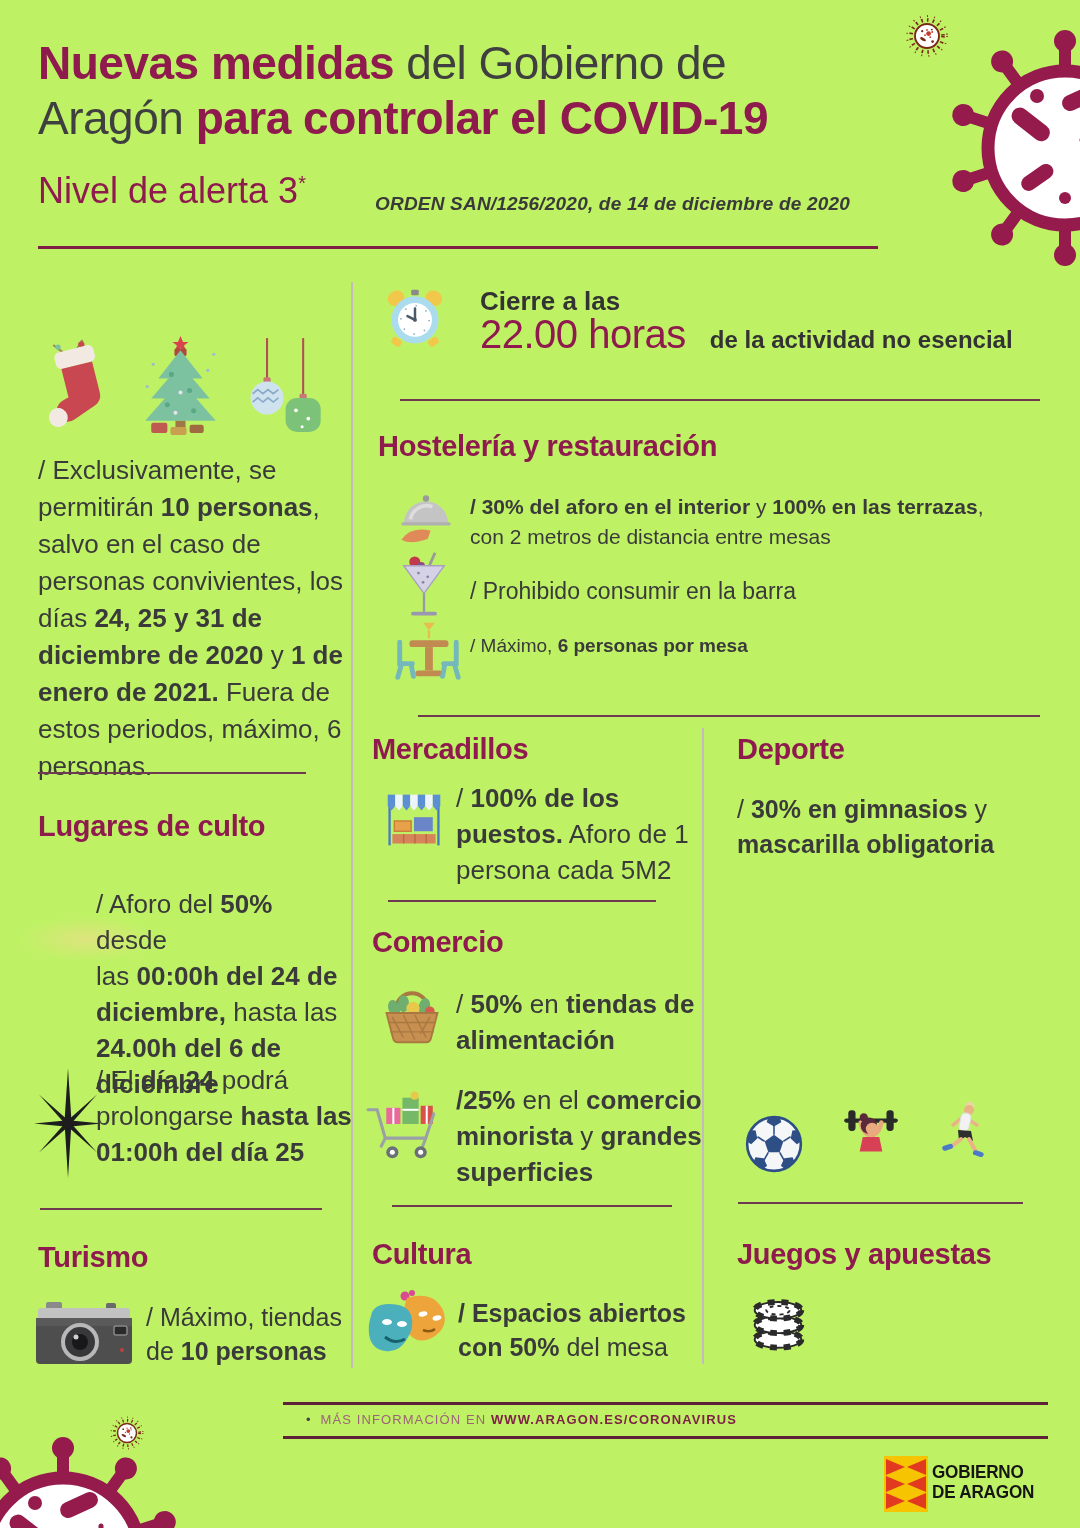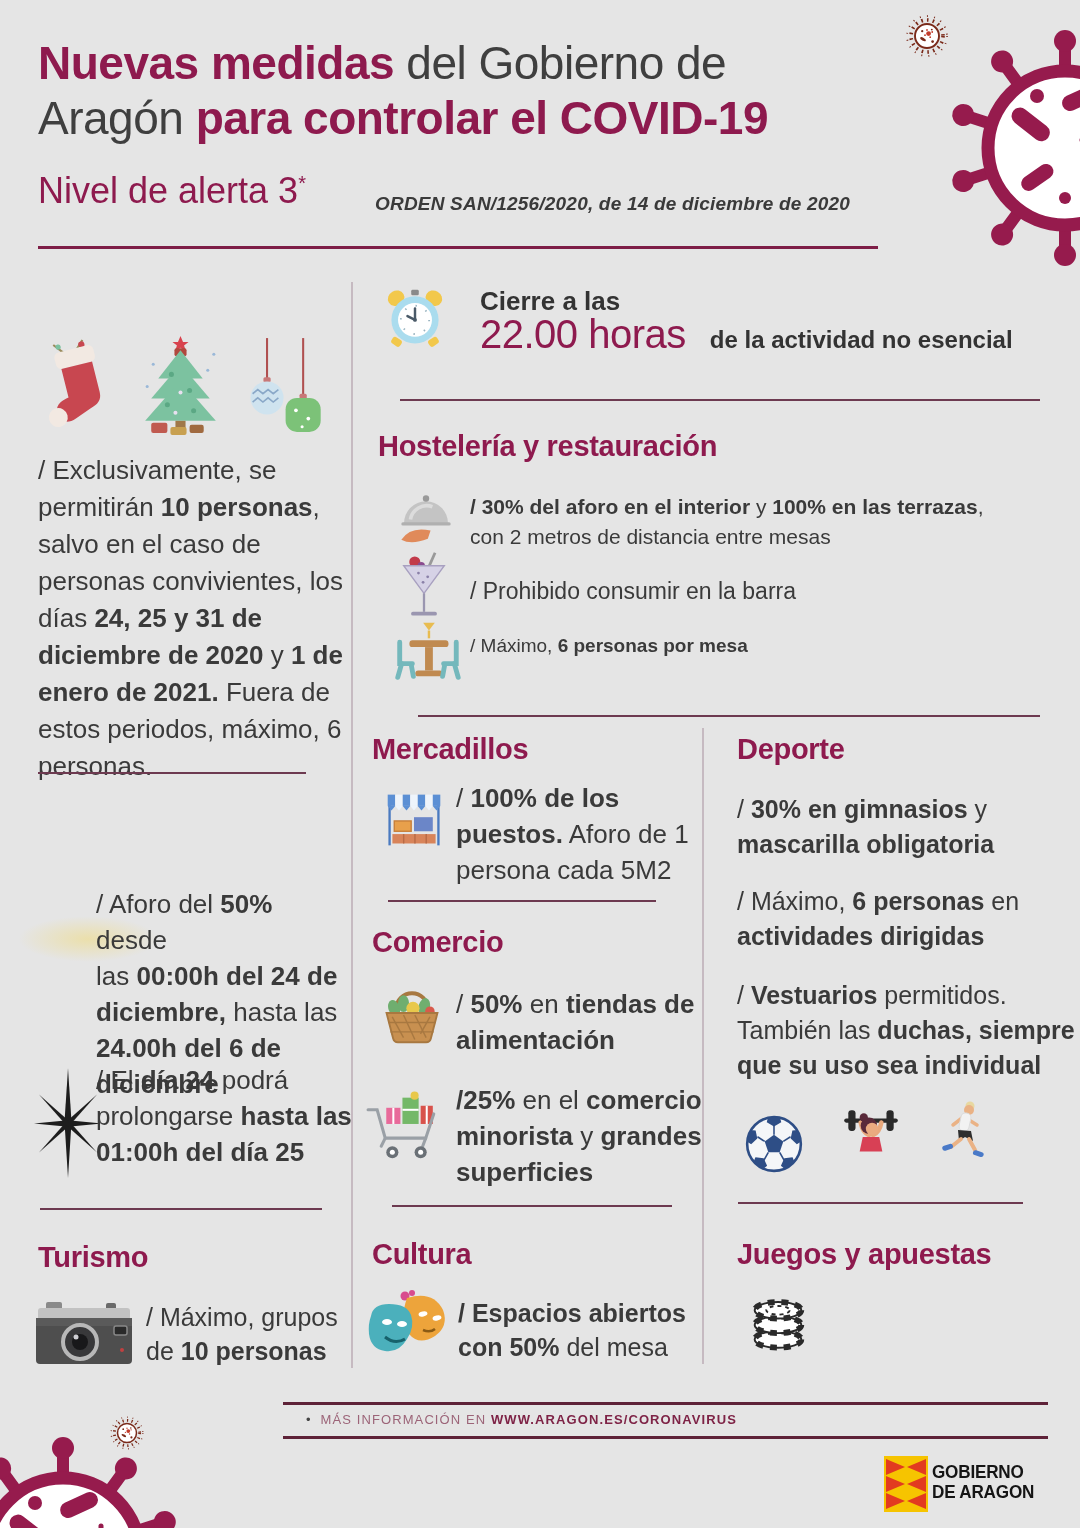--- a/index.html
+++ b/index.html
@@ -1,18 +1,18 @@
 <!DOCTYPE html>
 <html style="--accent: #8e1a4e;"><head>
 <meta charset="utf-8">
 <style>
   :root{ --accent:#8e1a4e; --text:#3a3a3a; --hr:#6d3a50; --vr:#c6bac1; }
   *{margin:0;padding:0;box-sizing:border-box}
   html,body{background:#ffffff}
-  .page{position:relative;width:1080px;height:1528px;background:#e5e5e5;overflow:hidden;
+  .page{position:relative;width:1080px;height:1528px;background:#bef264;overflow:hidden;
         font-family:"Liberation Sans",sans-serif;color:var(--text)}
   .abs{position:absolute}
   .b{font-weight:700}
   .m{color:var(--accent)}
   .title{font-size:46px;line-height:55px;font-weight:500;color:#3f3f3f;letter-spacing:-0.5px}
   .title .b{letter-spacing:-0.5px}
   .alert{font-size:36px;font-weight:400;color:var(--accent)}
   .alert sup{font-size:20px}
   .order{font-size:19px;font-style:italic;font-weight:700;color:#3a3a3a;letter-spacing:0.2px}
   .sec-title{font-weight:700;color:var(--accent);font-size:29px;letter-spacing:-0.3px}
@@ -189,20 +189,21 @@
     <rect x="46" y="60" width="34" height="33" rx="11" fill="#7cc278"></rect>
     <circle cx="56" cy="72" r="1.8" fill="#fff"></circle>
       <circle cx="68" cy="80" r="1.8" fill="#fff"></circle>
       <circle cx="62" cy="88" r="1.5" fill="#fff"></circle>
   </svg>
 
   <div class="abs txt" style="left:38px;top:452px;width:310px;font-size:26px;line-height:37px"><span>/ Exclusivamente, se</span><br><span>permitirán </span><span class="b">10 personas</span><span>,</span><br><span>salvo en el caso de</span><br><span>personas convivientes, los</span><br><span>días </span><span class="b">24, 25 y 31 de</span><br><span class="b">diciembre de 2020</span><span> y </span><span class="b">1 de</span><br><span class="b">enero de 2021.</span><span> Fuera de</span><br><span>estos periodos, máximo, 6</span><br><span>personas.</span></div>
 
   <div class="abs hr" style="left:38px;top:772px;width:268px"></div>
 
+  <div class="abs sec-title" style="left:38px;top:810px">Lugares de culto</div>
 
   <div class="abs candle-glow" style="left:18px;top:916px;width:140px;height:46px"></div>
   <div class="abs txt" style="left:96px;top:886px;width:250px;font-size:26px;line-height:36px"><span>/ Aforo del </span><span class="b">50%</span><span>  desde</span><br><span>las </span><span class="b">00:00h del 24 de</span><br><span class="b">diciembre,</span><span> hasta las</span><br><span class="b">24.00h del 6 de</span><br><span class="b">diciembre</span></div>
 
   <svg class="abs" style="left:28px;top:1066px" width="80" height="115" viewBox="0 0 80 110">
     <g fill="#1d1d1d">
       <polygon points="40,0 43.5,53 40,110 36.5,53"></polygon>
       <polygon points="6,55 40,51.8 74,55 40,58.2"></polygon>
       <polygon points="40,14 42.4,55 40,96 37.6,55" transform="rotate(45 40 55)"></polygon>
       <polygon points="40,14 42.4,55 40,96 37.6,55" transform="rotate(-45 40 55)"></polygon>
@@ -219,21 +220,21 @@
     <rect x="72" y="3" width="10" height="7" rx="2" fill="#6a6a6a"></rect>
     <rect x="4" y="8" width="92" height="12" rx="3" fill="#c2c2c2"></rect>
     <rect x="2" y="18" width="96" height="46" rx="4" fill="#4e4e4e"></rect>
     <rect x="2" y="18" width="96" height="8" fill="#5a5a5a"></rect>
     <circle cx="46" cy="42" r="17" fill="#38383a" stroke="#b8b8b8" stroke-width="4"></circle>
     <circle cx="46" cy="42" r="8" fill="#18181a"></circle>
     <circle cx="42" cy="37" r="2.5" fill="#cfcfd4"></circle>
     <rect x="80" y="26" width="13" height="9" rx="2" fill="#2a2a2a" stroke="#888" stroke-width="1.5"></rect>
     <circle cx="88" cy="50" r="2" fill="#c04040"></circle>
   </svg>
-  <div class="abs txt" style="left:146px;top:1300px;width:220px;font-size:25px;line-height:34px"><span>/ Máximo, grupos</span><br><span>de </span><span class="b">10 personas</span></div>
+  <div class="abs txt" style="left:146px;top:1300px;width:220px;font-size:25px;line-height:34px"><span>/ Máximo, tiendas</span><br><span>de </span><span class="b">10 personas</span></div>
 
   <div class="abs vr" style="left:351px;top:282px;height:1086px"></div>
   <div class="abs vr" style="left:702px;top:728px;height:636px"></div>
 
   <svg class="abs" style="left:382px;top:282px" width="66" height="72" viewBox="0 0 70 72">
     <ellipse cx="15" cy="15" rx="9" ry="8" transform="rotate(-30 15 15)" fill="#f2c84b"></ellipse>
     <ellipse cx="55" cy="15" rx="9" ry="8" transform="rotate(30 55 15)" fill="#f2c84b"></ellipse>
     <rect x="31" y="6" width="8" height="6" rx="1.5" fill="#8a8a8a"></rect>
     <rect x="10" y="57" width="11" height="8" rx="3" transform="rotate(35 15 61)" fill="#f2c84b"></rect>
     <rect x="49" y="57" width="11" height="8" rx="3" transform="rotate(-35 55 61)" fill="#f2c84b"></rect>
@@ -367,22 +368,20 @@
     <circle cx="56" cy="62" r="6" fill="#6a7076"></circle>
       <circle cx="56" cy="62" r="2.5" fill="#fff"></circle>
   </svg>
   <div class="abs txt" style="left:456px;top:1082px;font-size:26px;line-height:36px"><span class="b">/</span><span class="b">25%</span><span> en el </span><span class="b">comercio</span><br><span class="b">minorista</span><span> y </span><span class="b">grandes</span><br><span class="b">superficies</span></div>
 
   <div class="abs hr" style="left:392px;top:1205px;width:280px"></div>
 
   <div class="abs sec-title" style="left:737px;top:733px">Deporte</div>
 
   <div class="abs txt" style="left:737px;top:792px;font-size:25px;line-height:35px"><span>/ </span><span class="b">30% en gimnasios</span><span> y</span><br><span class="b">mascarilla obligatoria</span></div>
-  <div class="abs txt" style="left:737px;top:884px;font-size:25px;line-height:35px"><span>/ Máximo, </span><span class="b">6 personas</span><span> en</span><br><span class="b">actividades dirigidas</span></div>
-  <div class="abs txt" style="left:737px;top:978px;font-size:25px;line-height:35px"><span>/ </span><span class="b">Vestuarios</span><span> permitidos.</span><br><span>También las </span><span class="b">duchas, siempre</span><br><span class="b">que su uso sea individual</span></div>
 
   <svg class="abs" style="left:742px;top:1112px" width="64" height="64" viewBox="0 0 62 62">
     <defs>
         <clipPath id="sbclip">
           <circle cx="31" cy="31" r="26"></circle>
         </clipPath>
       </defs>
     <circle cx="31" cy="31" r="26" fill="#f4f6f8" stroke="#2e4e86" stroke-width="2.5"></circle>
     <polygon points="31,22 40,28.5 36.5,39 25.5,39 22,28.5" fill="#2e4e86"></polygon>
     <g clip-path="url(#sbclip)" fill="#2e4e86">

